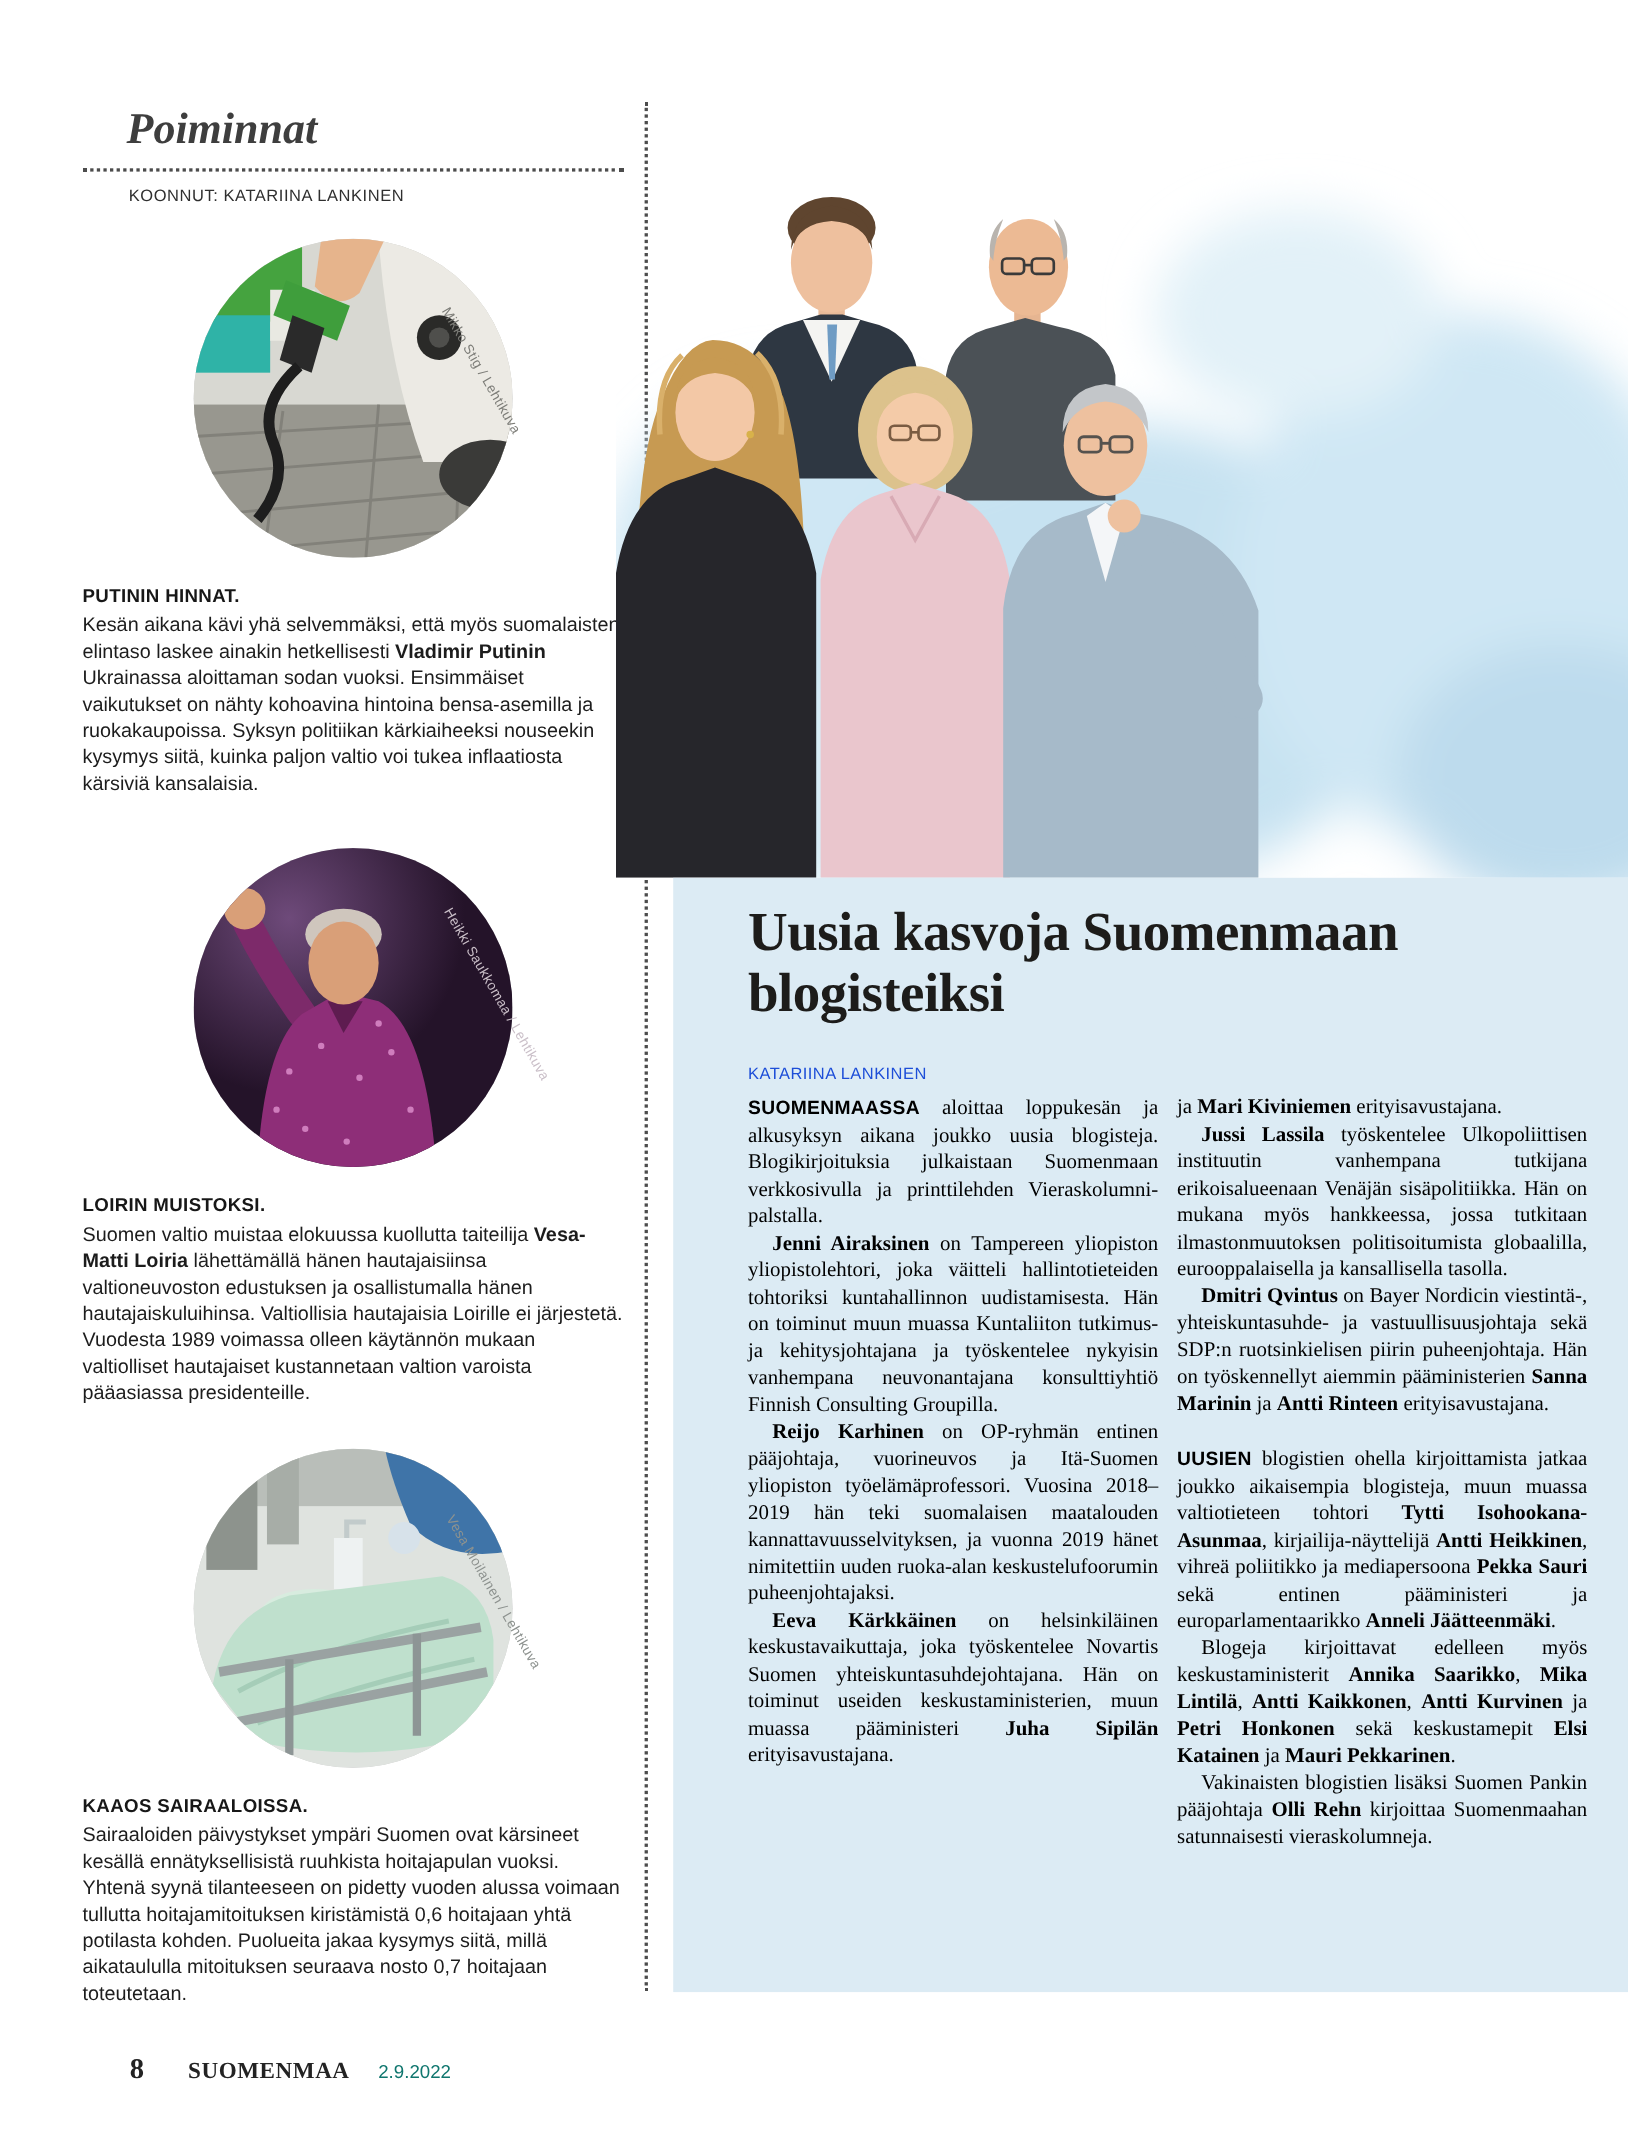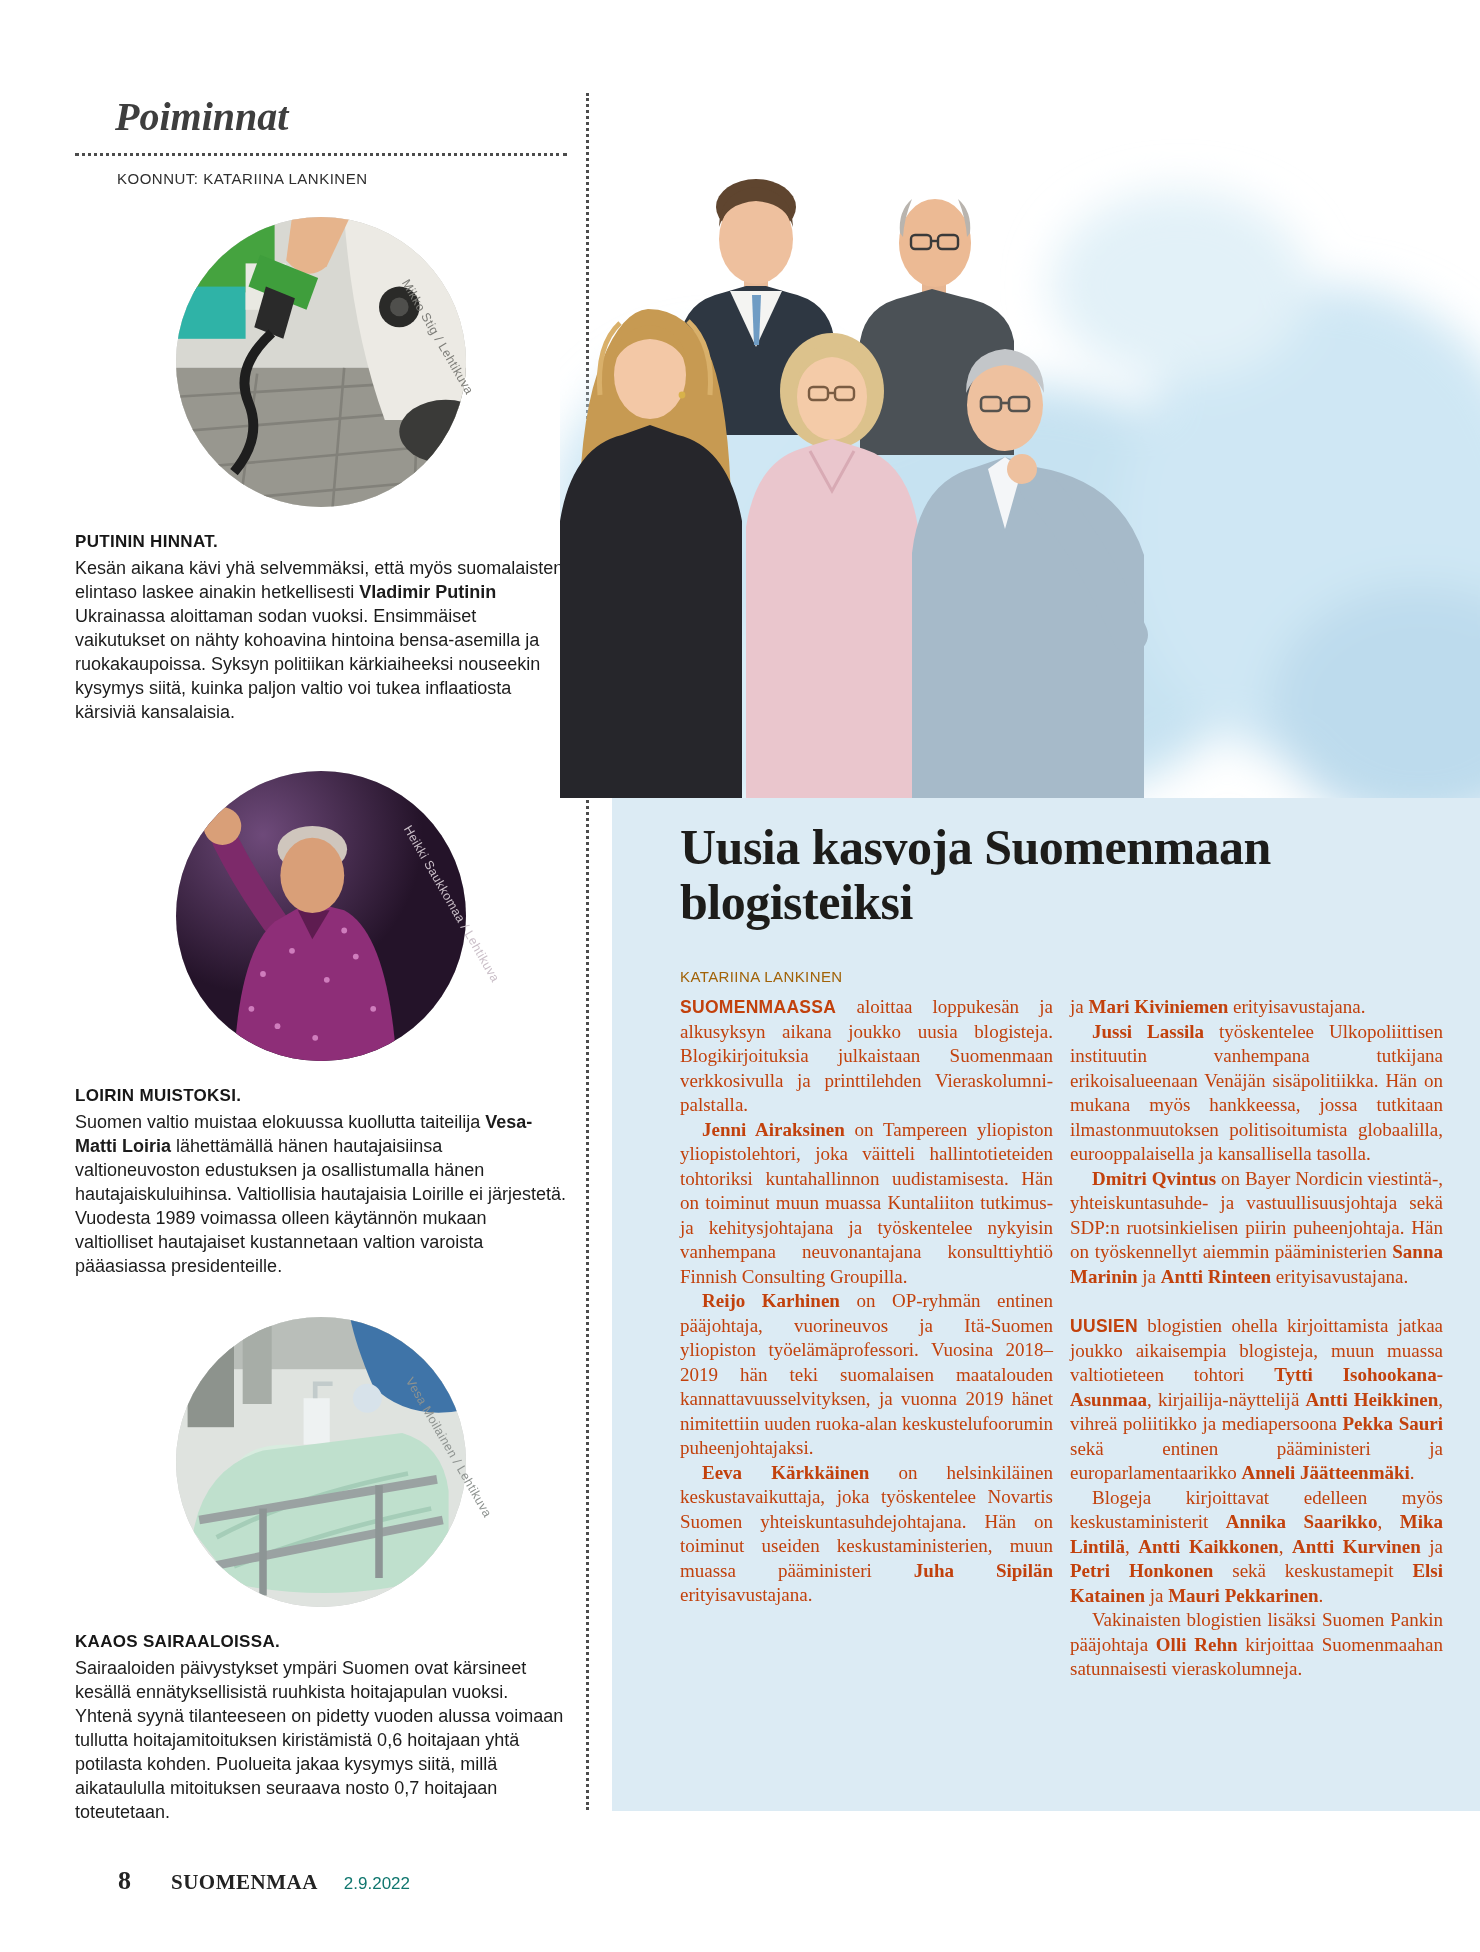--- a/index.html
+++ b/index.html
@@ -45,24 +45,24 @@
   
   .panel{
     position:absolute;left:612px;top:798px;width:868px;height:1013px;
     padding:0;box-sizing:border-box;
   }
   .article-title{
     font-family:"Liberation Serif",serif;font-weight:700;font-size:50px;
     line-height:55px;color:#1d1c1a;letter-spacing:-.5px;
     margin:22px 0 0 21px;width:760px;
   }
-  .byline{margin:38px 0 0 21px;font-size:15px;letter-spacing:.4px;color:#a16207;}
+  .byline{margin:38px 0 0 21px;font-size:15px;letter-spacing:.4px;color:#1d4ed8;}
   .cols{display:flex;margin:10px 0 0 21px;}
   .col{width:373px;font-family:"Liberation Serif",serif;font-size:19px;
-    line-height:24.5px;color:#c2410c;text-align:justify;}
+    line-height:24.5px;color:#000000;text-align:justify;}
   .col + .col{margin-left:17px;}
   .col p{margin:0;}
   .p-indent{text-indent:22px;}
   .p-gap{margin-top:25px !important;}
   .seg-sans{font-family:"Liberation Sans",sans-serif;font-weight:700;font-size:17.5px;letter-spacing:.3px;}
   
   .footer{position:absolute;left:118px;top:1866px;display:flex;align-items:baseline;}
   .page-num{font-family:"Liberation Serif",serif;font-weight:700;font-size:26px;color:#232323;}
   .mag-name{font-family:"Liberation Serif",serif;font-weight:700;font-size:21px;
     letter-spacing:.5px;margin-left:40px;color:#232323;}

